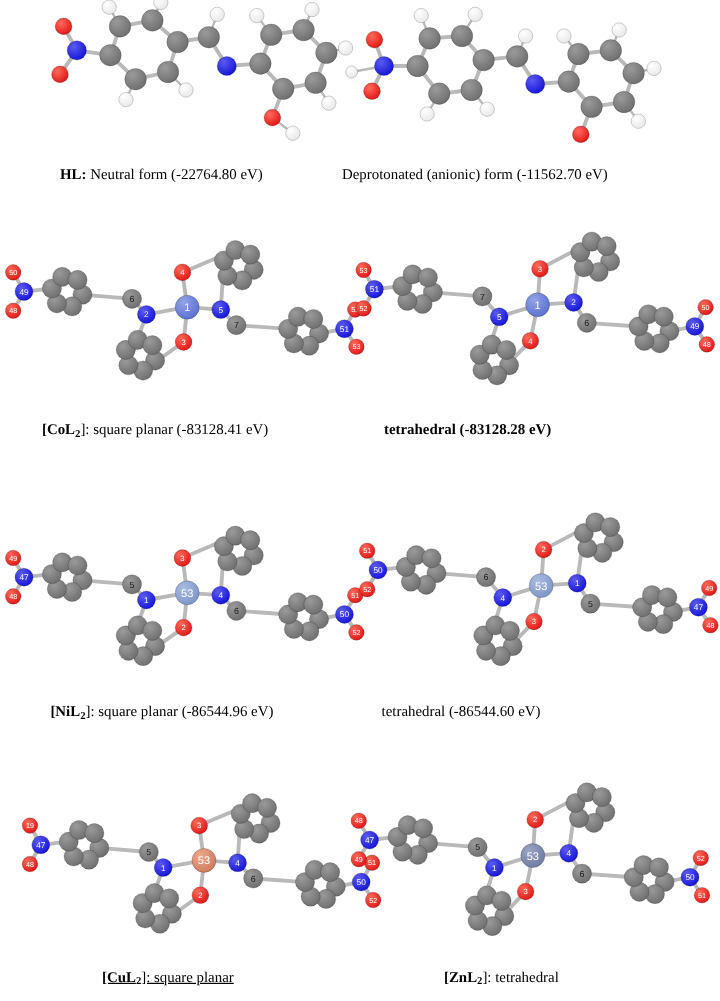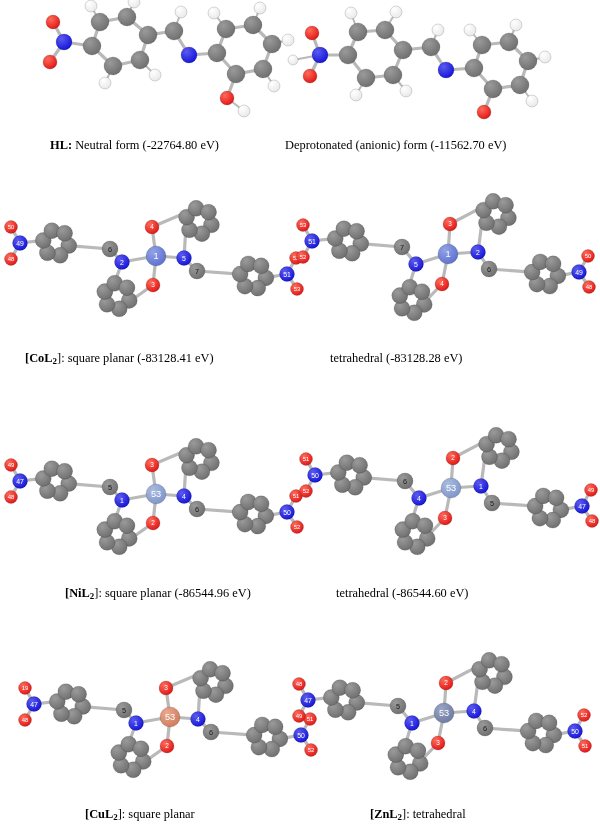--- a/index.html
+++ b/index.html
@@ -918,24 +918,24 @@
             <circle cx="236.14597598683144" cy="100.05730427784322" r="8" fill="url(#g126)" stroke="rgba(0,0,0,0.30)" stroke-width="0.5"></circle>
             <circle cx="244.25541184062686" cy="89.89674080266244" r="8" fill="url(#g127)" stroke="rgba(0,0,0,0.30)" stroke-width="0.5"></circle>
             <circle cx="257.1094358537954" cy="91.83943652481923" r="8" fill="url(#g128)" stroke="rgba(0,0,0,0.30)" stroke-width="0.5"></circle>
             <circle cx="152" cy="82" r="10" fill="url(#g129)" stroke="rgba(0,0,0,0.30)" stroke-width="0.5"></circle>
             <text x="152" y="85.4" text-anchor="middle" font-size="9.200000000000001" font-family="&quot;Liberation Sans&quot;, sans-serif" fill="#ffffff">1</text>
           </svg>
       </div>
     </div>
   </div>
   <div class="caption-row" style="top:352px;">
-    <div class="caption" style="left:25px;">
+    <div class="caption" style="left:35px;">
       <span class="lbl">[CoL</span><sub>2</sub><span>]:  square planar (-83128.41 eV)</span>
     </div>
-    <div class="caption" style="left:330px;">
+    <div class="caption" style="left:320px;font-weight:bold;">
       <span>tetrahedral (-83128.28 eV)</span>
     </div>
   </div>
 
   <div class="row" style="top:410px;">
     <div class="structures" style="height:165px;">
       <div class="panel" style="left:8px;">
         <svg width="290" height="165" viewBox="0 0 290 165">
             <defs>
               <radialGradient id="g130" cx="35%" cy="30%" r="75%">
@@ -1423,24 +1423,24 @@
             <circle cx="239.14597598683144" cy="96.05730427784322" r="8" fill="url(#g200)" stroke="rgba(0,0,0,0.30)" stroke-width="0.5"></circle>
             <circle cx="247.25541184062686" cy="85.89674080266244" r="8" fill="url(#g201)" stroke="rgba(0,0,0,0.30)" stroke-width="0.5"></circle>
             <circle cx="260.1094358537954" cy="87.83943652481923" r="8" fill="url(#g202)" stroke="rgba(0,0,0,0.30)" stroke-width="0.5"></circle>
             <circle cx="155" cy="78" r="10" fill="url(#g203)" stroke="rgba(0,0,0,0.30)" stroke-width="0.5"></circle>
             <text x="155" y="81.4" text-anchor="middle" font-size="9.200000000000001" font-family="&quot;Liberation Sans&quot;, sans-serif" fill="#ffffff">53</text>
           </svg>
       </div>
     </div>
   </div>
   <div class="caption-row" style="top:587px;">
-    <div class="caption" style="left:42px;margin-left:23px;">
+    <div class="caption" style="left:42px;">
       <span class="lbl">[NiL</span><sub>2</sub><span>]: square planar (-86544.96 eV)</span>
     </div>
-    <div class="caption" style="left:336px;">
+    <div class="caption" style="left:318px;">
       <span>tetrahedral (-86544.60 eV)</span>
     </div>
   </div>
 
   <div class="row" style="top:620px;">
     <div class="structures" style="height:180px;">
       <div class="panel" style="left:2px;">
         <svg width="300" height="180" viewBox="0 0 300 180">
             <defs>
               <radialGradient id="g204" cx="35%" cy="30%" r="75%">
@@ -1928,21 +1928,21 @@
             <circle cx="228.14597598683144" cy="111.05730427784322" r="8" fill="url(#g274)" stroke="rgba(0,0,0,0.30)" stroke-width="0.5"></circle>
             <circle cx="236.25541184062686" cy="100.89674080266244" r="8" fill="url(#g275)" stroke="rgba(0,0,0,0.30)" stroke-width="0.5"></circle>
             <circle cx="249.1094358537954" cy="102.83943652481923" r="8" fill="url(#g276)" stroke="rgba(0,0,0,0.30)" stroke-width="0.5"></circle>
             <circle cx="144" cy="93" r="10" fill="url(#g277)" stroke="rgba(0,0,0,0.30)" stroke-width="0.5"></circle>
             <text x="144" y="96.4" text-anchor="middle" font-size="9.200000000000001" font-family="&quot;Liberation Sans&quot;, sans-serif" fill="#ffffff">53</text>
           </svg>
       </div>
     </div>
   </div>
   <div class="caption-row" style="top:808px;">
-    <div class="caption" style="left:85px;">
+    <div class="caption" style="left:85px;text-decoration:underline;">
       <span class="lbl">[CuL</span><sub>2</sub><span>]: square planar</span>
     </div>
     <div class="caption" style="left:370px;">
       <span class="lbl">[ZnL</span><sub>2</sub><span>]: tetrahedral</span>
     </div>
   </div>
 
 </div>
 
 </body></html>

